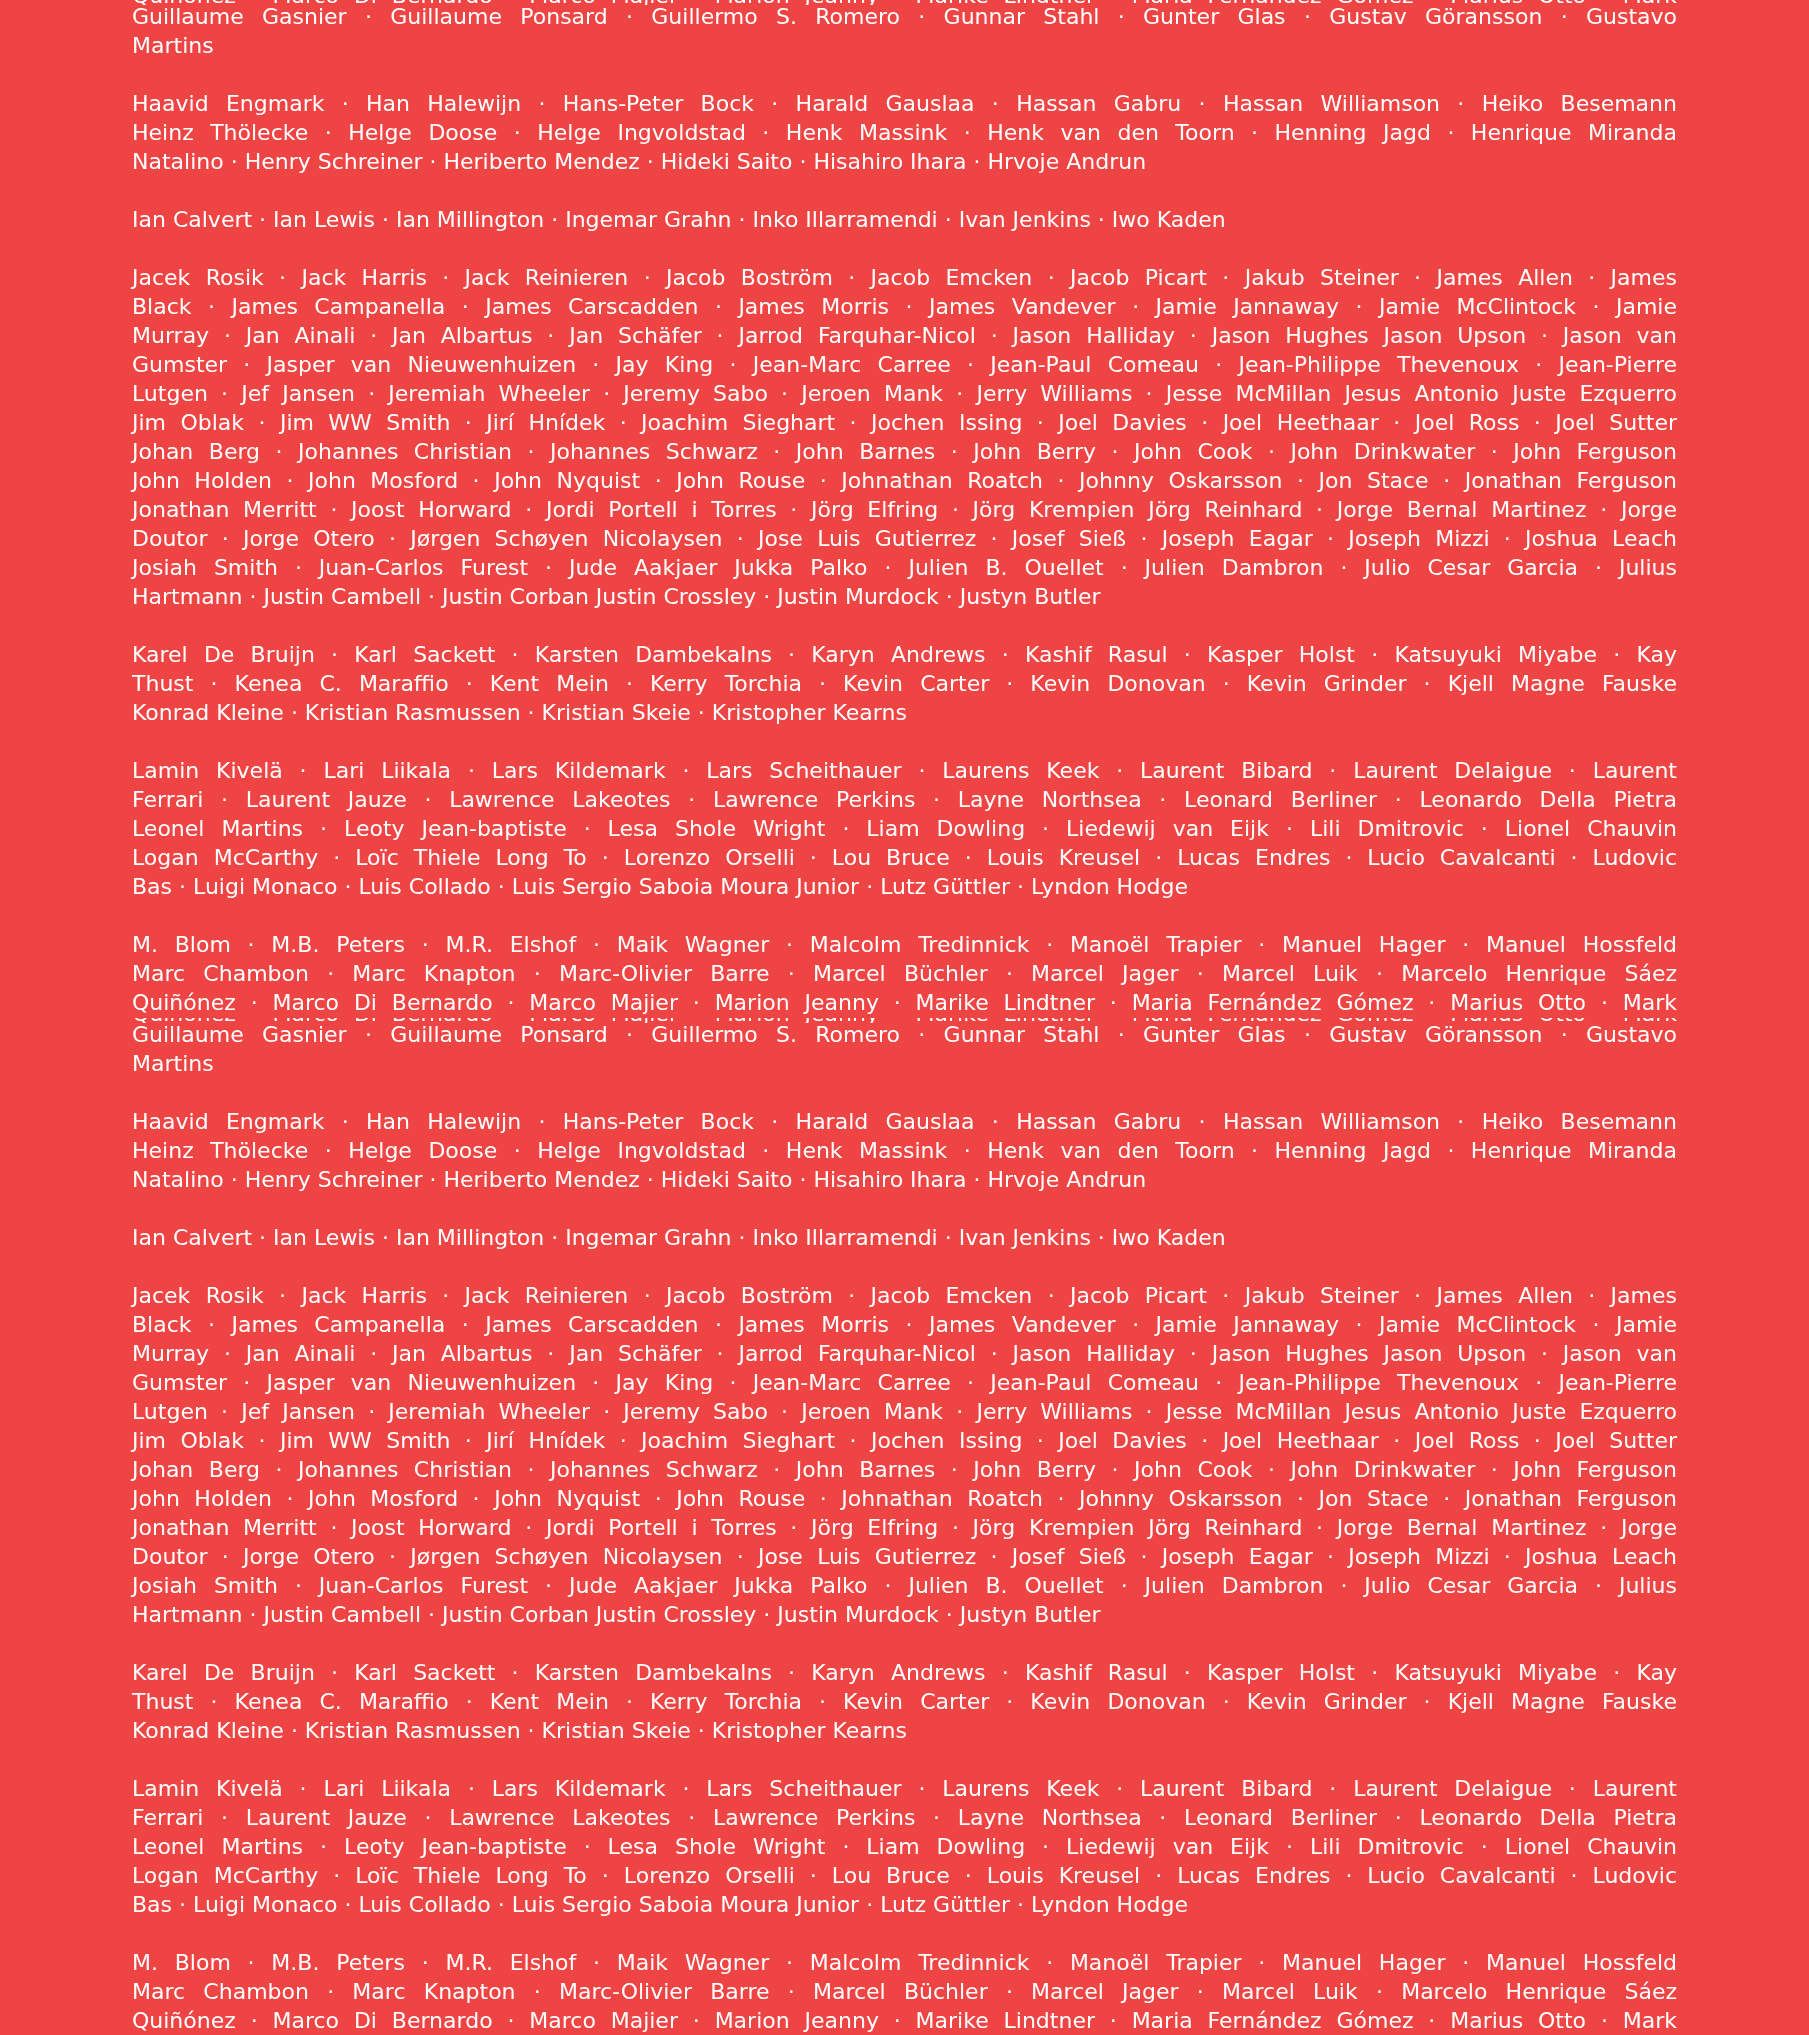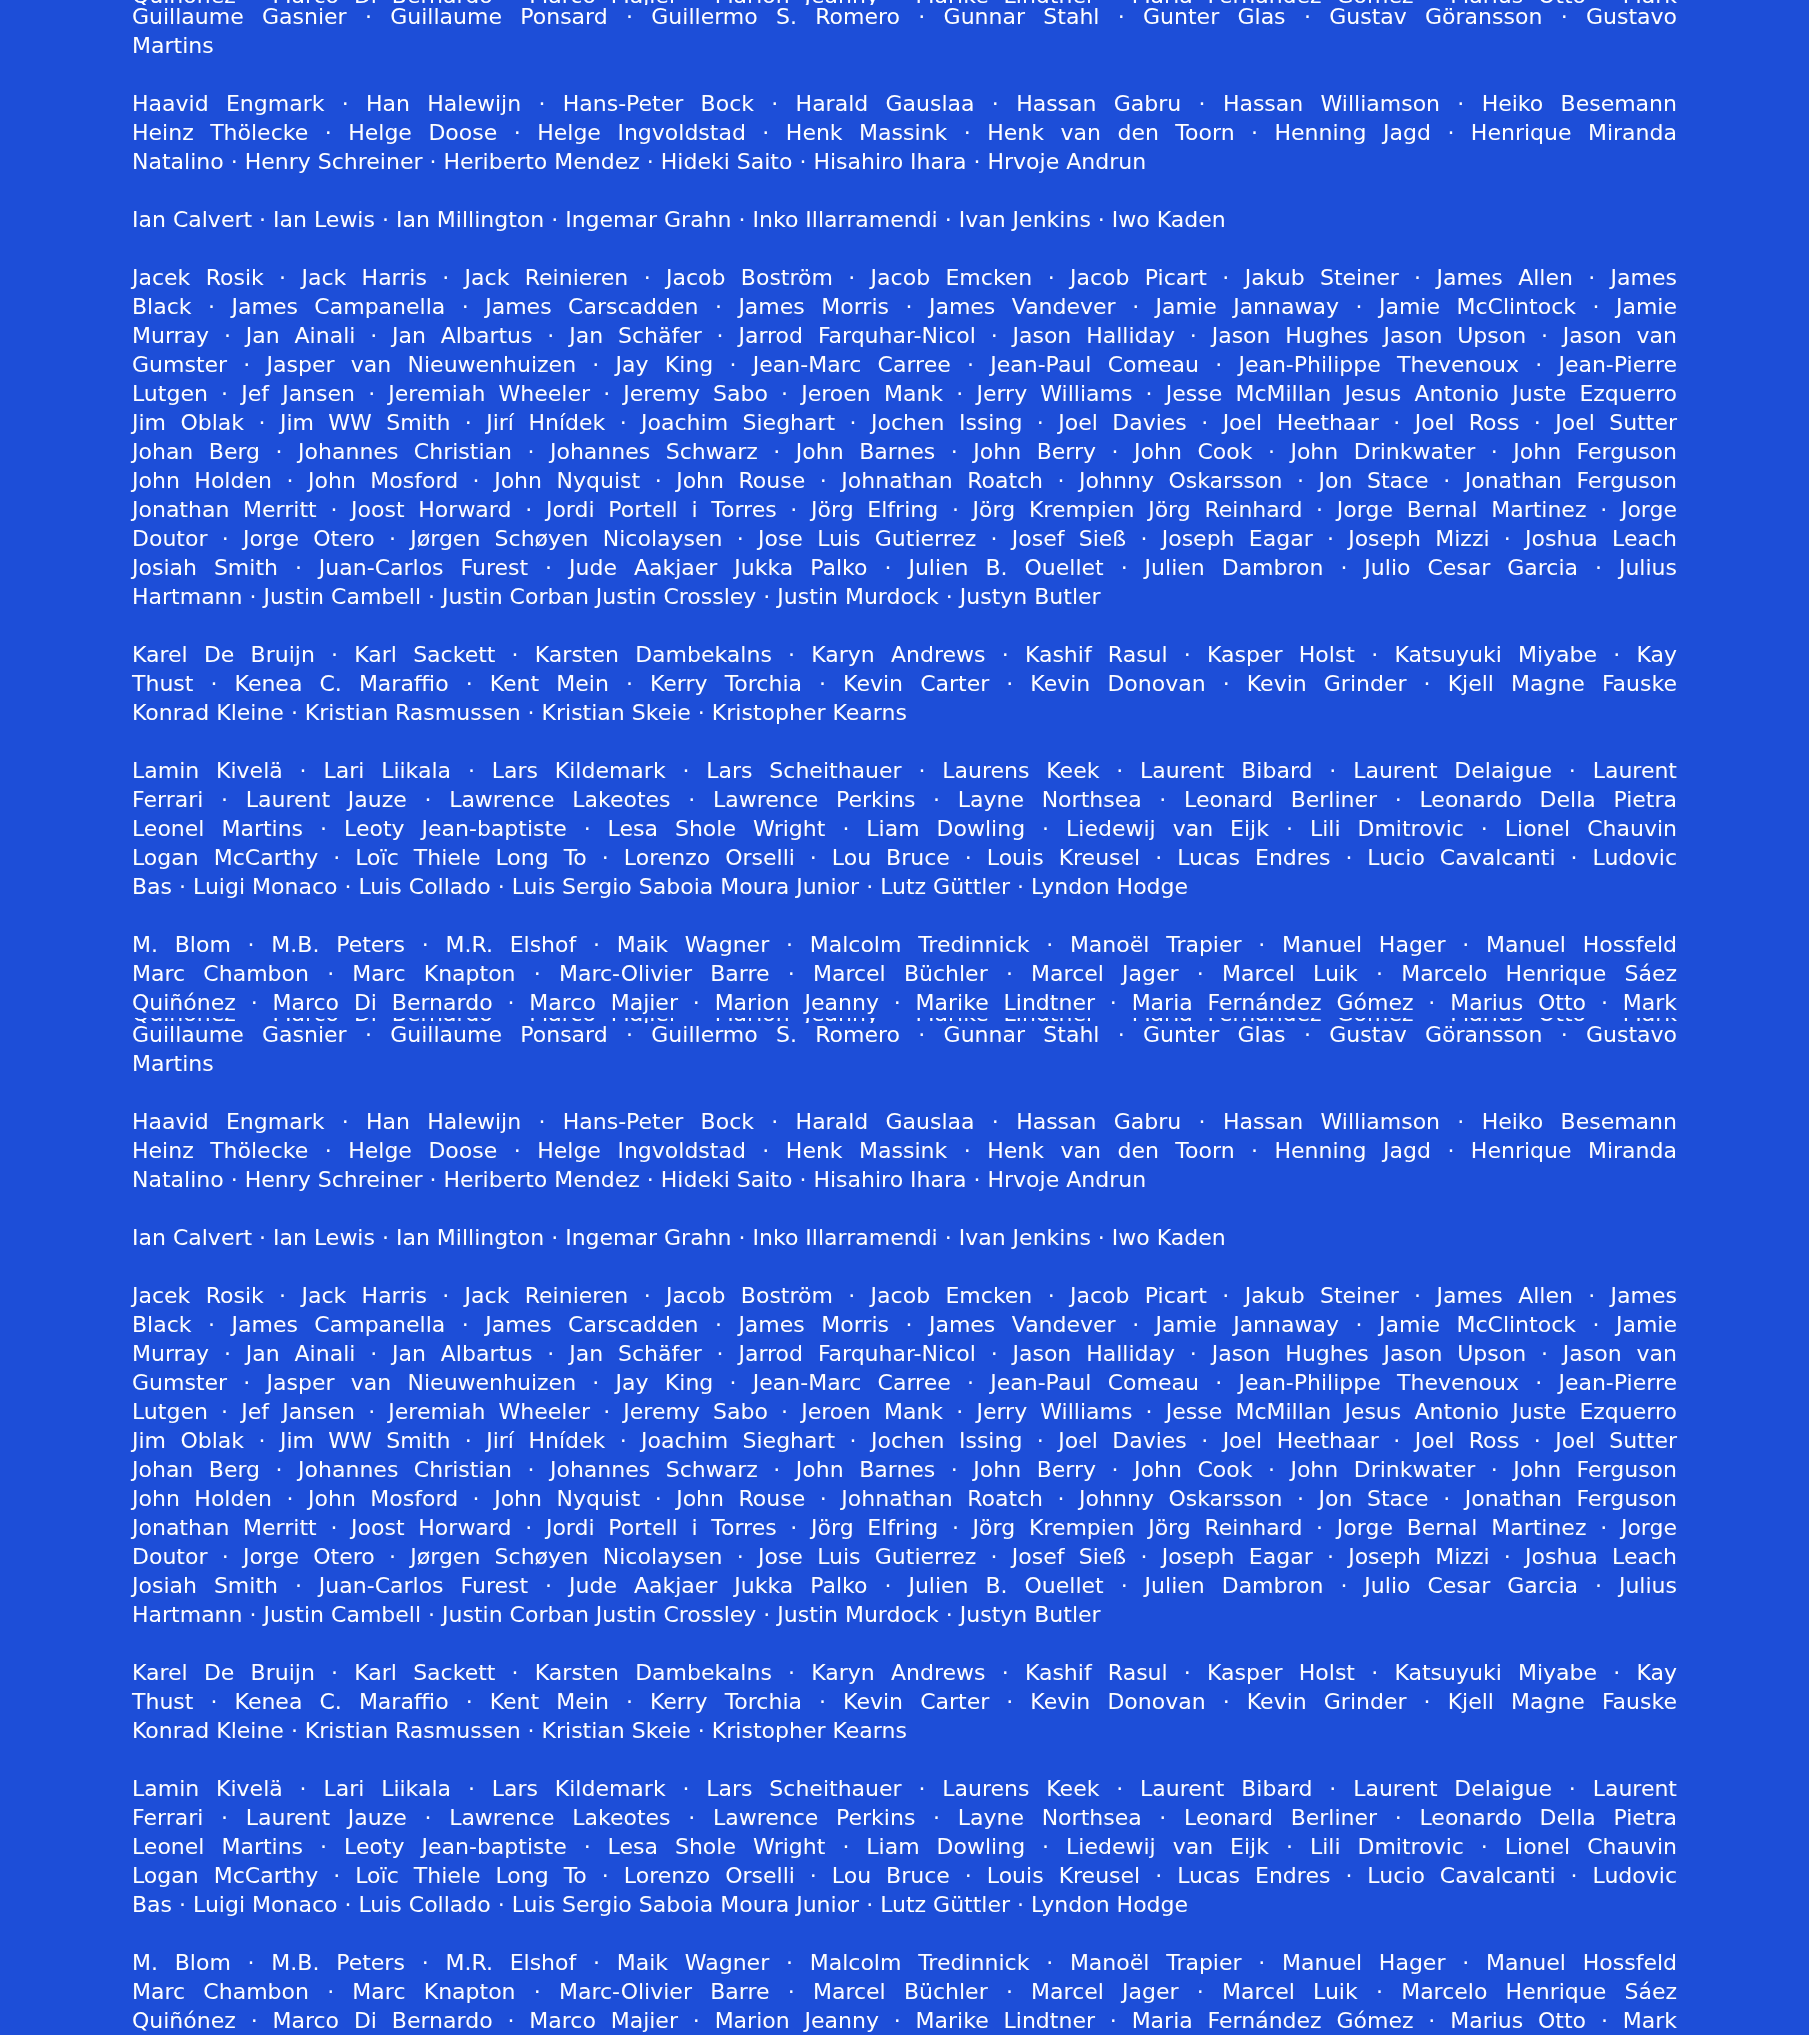--- a/index.html
+++ b/index.html
@@ -55,21 +55,21 @@
     overflow: hidden;
     padding: 0 132px;
   }
   .wrap-frag .line {
     margin-top: -19px;
   }
 </style>
 </head>
 <body>
 
-<div class="screen" style="background: #1d4ed8;">
+<div class="screen" style="background: #ef4444;">
     <div class="tile">
       <div class="wrap-frag">
         <div class="line" style="color: rgb(255, 255, 255);">Quiñónez · Marco Di Bernardo · Marco Majier · Marion Jeanny · Marike Lindtner · Maria Fernández Gómez · Marius Otto · Mark</div>
       </div>
       <div class="content">
         <div class="group">
           <div class="line" style="color: rgb(255, 255, 255);">Guillaume Gasnier · Guillaume Ponsard · Guillermo S. Romero · Gunnar Stahl · Gunter Glas · Gustav Göransson · Gustavo</div>
           <div class="line end" style="color: rgb(255, 255, 255);">Martins</div>
         </div>
         <div class="group">

